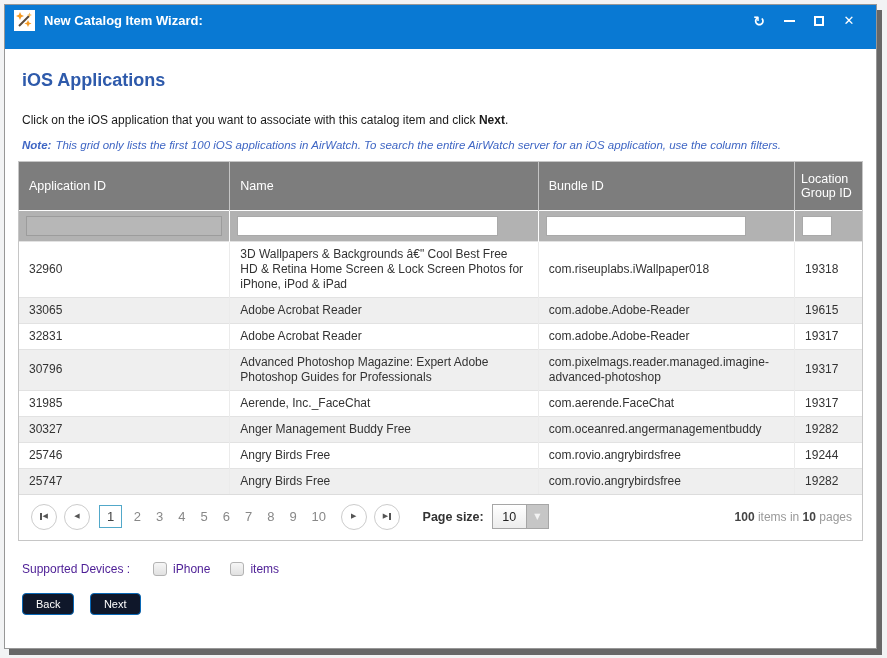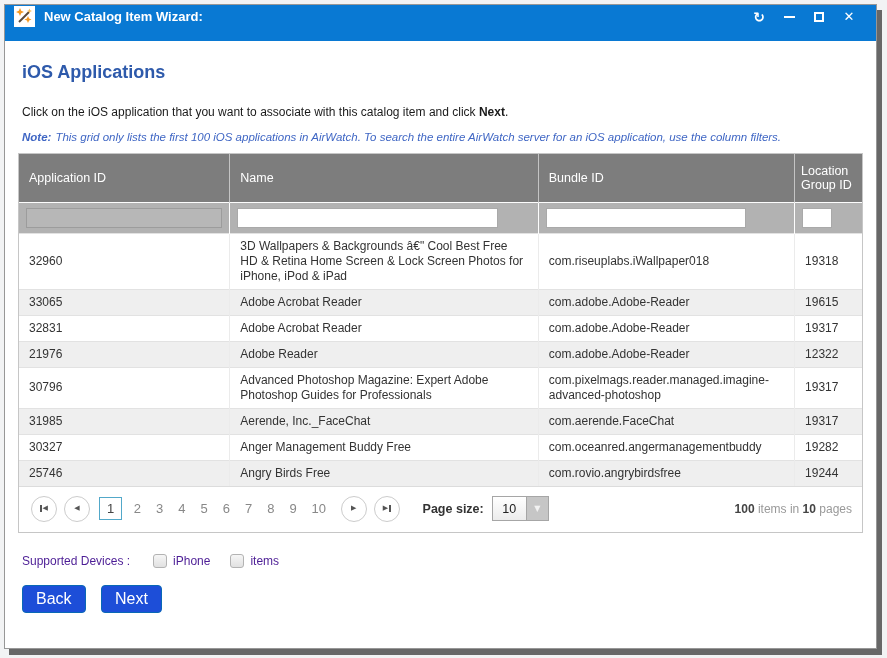--- a/index.html
+++ b/index.html
@@ -1,21 +1,21 @@
 <!DOCTYPE html>
 <html><head>
 <meta charset="utf-8">
 <style>
   * { margin:0; padding:0; box-sizing:border-box; }
   html,body { width:887px; height:658px; overflow:hidden; background:#f2f3f4;
               font-family:"Liberation Sans", sans-serif; }
   .window { position:absolute; left:4px; top:4px; width:873px; height:645px;
             background:#fff; border:1px solid #979797; box-shadow:5px 6px 0 #676767; }
   
-  .titlebar { height:36px; background:#0979d3; display:flex; align-items:center; padding:0 12px 13px 9px; }
+  .titlebar { height:44px; background:#0979d3; display:flex; align-items:center; padding:0 12px 13px 9px; }
   .app-icon { width:21px; height:21px; background:#fff; display:flex; align-items:center;
               justify-content:center; flex:0 0 auto; }
   .title { color:#fff; font-weight:bold; font-size:13px; margin-left:9px; }
   .win-controls { margin-left:auto; display:flex; align-items:center; }
   .win-btn { width:30px; height:26px; display:flex; align-items:center; justify-content:center;
              color:#fff; cursor:default; font-family:"DejaVu Sans", sans-serif; }
   .refresh-glyph { font-size:14px; font-weight:bold; }
   .min-bar { width:11px; height:2px; background:#fff; }
   .max-box { width:10px; height:10px; border:2px solid #fff; }
   .close-glyph { font-size:13px; font-weight:bold; }
@@ -70,22 +70,22 @@
                  border-left:none; color:#f2f2f2; display:flex; align-items:center;
                  justify-content:center; font-size:8px; font-family:"DejaVu Sans", sans-serif; }
   .pager-status { margin-left:auto; font-size:12px; color:#999; }
   .pager-status b { color:#444; font-weight:bold; }
   
   .devices-row { display:flex; align-items:center; margin:21px 0 0 4px; font-size:12px; color:#4c1d95; }
   .checkbox { width:14px; height:14px; border:1px solid #b3b3b3; border-radius:3px;
               background:linear-gradient(#f6f6f6,#e1e1e1); margin-right:6px; }
   .device-opt { display:flex; align-items:center; margin-left:23px; }
   .buttons-row { margin:17px 0 0 4px; }
-  .btn { display:inline-block; background:#1d4ed8; color:#fff; border:1px solid #0968b6;
-         border-radius:4px; font-size:16px; padding:4px 13px; margin-right:11px;
+  .btn { display:inline-block; background:#0f172a; color:#fff; border:1px solid #0968b6;
+         border-radius:4px; font-size:11px; padding:4px 13px; margin-right:11px;
          font-family:"Liberation Sans", sans-serif; }
 </style>
 </head>
 <body>
 
 <div class="window">
 
   <div class="titlebar">
     <div class="app-icon">
       <svg width="17" height="17" viewBox="0 0 17 17">
@@ -154,26 +154,20 @@
             <td>com.adobe.Adobe-Reader</td>
             <td>19615</td>
           </tr>
           <tr>
             <td>32831</td>
             <td>Adobe Acrobat Reader</td>
             <td>com.adobe.Adobe-Reader</td>
             <td>19317</td>
           </tr>
           <tr>
-            <td>21976</td>
-            <td>Adobe Reader</td>
-            <td>com.adobe.Adobe-Reader</td>
-            <td>12322</td>
-          </tr>
-          <tr>
             <td>30796</td>
             <td>Advanced Photoshop Magazine: Expert Adobe Photoshop Guides for Professionals</td>
             <td>com.pixelmags.reader.managed.imagine-advanced-photoshop</td>
             <td>19317</td>
           </tr>
           <tr>
             <td>31985</td>
             <td>Aerende, Inc._FaceChat</td>
             <td>com.aerende.FaceChat</td>
             <td>19317</td>
@@ -182,20 +176,26 @@
             <td>30327</td>
             <td>Anger Management Buddy Free</td>
             <td>com.oceanred.angermanagementbuddy</td>
             <td>19282</td>
           </tr>
           <tr>
             <td>25746</td>
             <td>Angry Birds Free</td>
             <td>com.rovio.angrybirdsfree</td>
             <td>19244</td>
+          </tr>
+          <tr>
+            <td>25747</td>
+            <td>Angry Birds Free</td>
+            <td>com.rovio.angrybirdsfree</td>
+            <td>19282</td>
           </tr>
         </tbody>
       </table>
 
       <div class="pager">
         <div class="pg-btn">
             <span class="bar"></span>
             <span class="tri">◀</span>
           </div>
         <div class="pg-btn">

